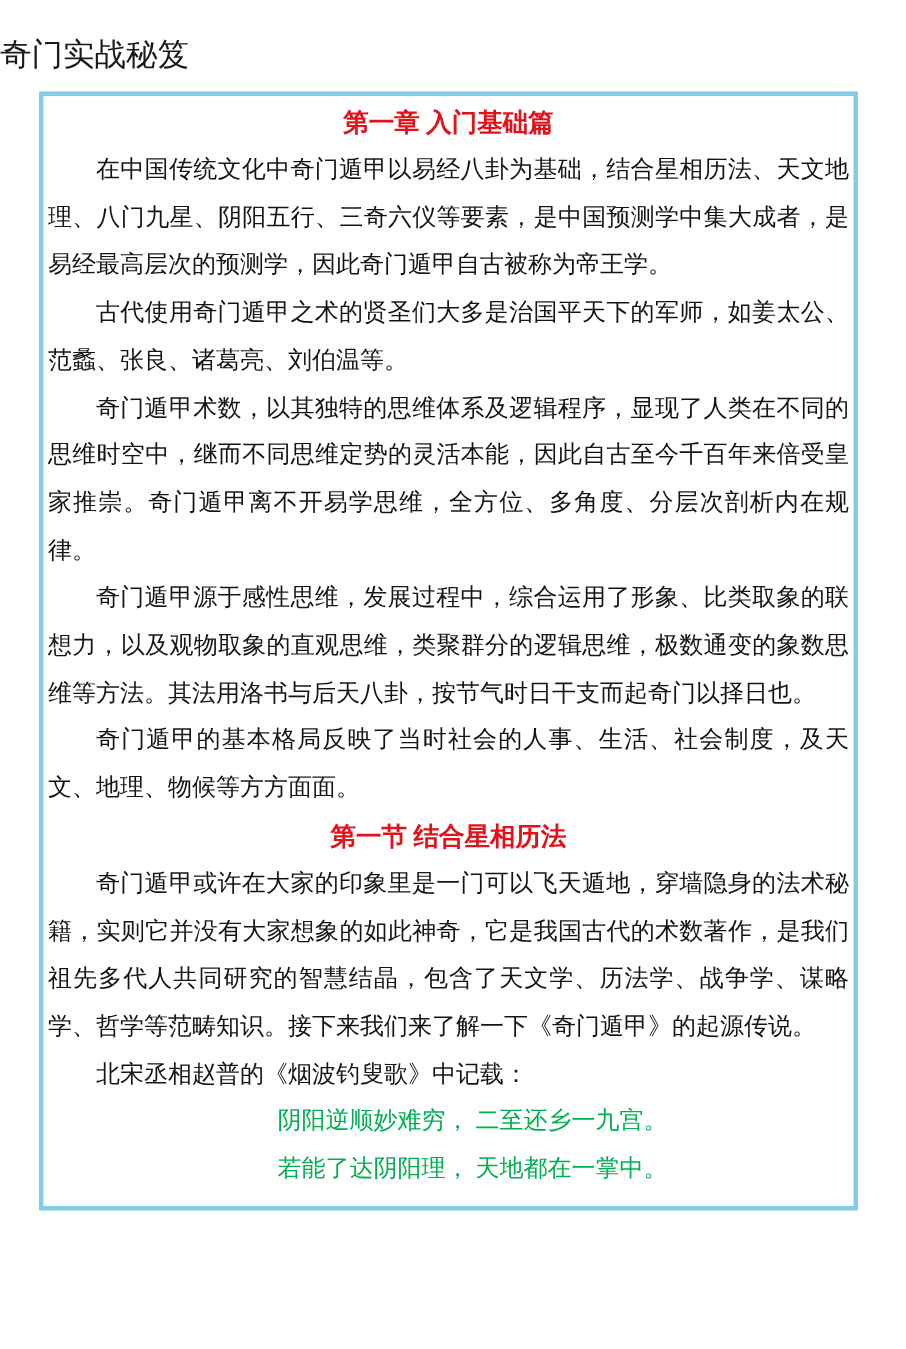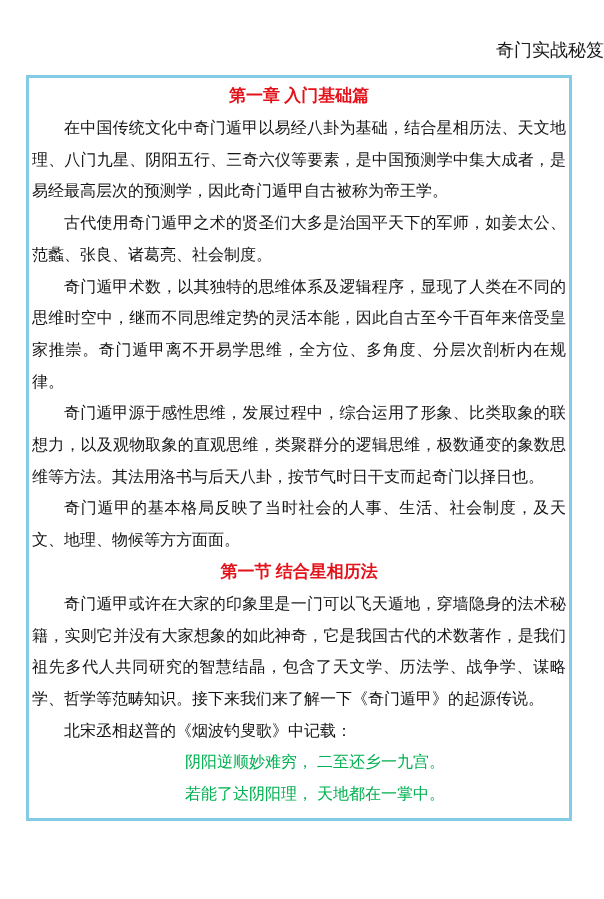--- a/index.html
+++ b/index.html
@@ -8,25 +8,25 @@
     background: var(--page_bg, #ffffff);
   }
   body {
     width: 604px;
     height: 899px;
     overflow: hidden;
     font-family: "Liberation Serif", "DejaVu Serif", serif;
     color: var(--body_text, #141414);
   }
   .doc-title {
-    padding-top: 40px;
+    padding-top: 26px;
     height: 21px;
     line-height: 21px;
-    text-align: right;
-    font-size: 18px;
+    text-align: left;
+    font-size: 21px;
     font-weight: 500;
     color: #1a1a1a;
   }
   .frame {
     box-sizing: border-box;
     margin: 14px 12px 0 26px;
     width: 546px;
     border: 3px solid var(--frame_border, #84cce6);
     padding: 2px 3px 8px 3px;
     background: #ffffff;
@@ -58,21 +58,21 @@
 <body>
 
 <div class="doc-title">奇门实战秘笈</div>
 
 <div class="frame">
 
   <h2 class="heading">第一章 入门基础篇</h2>
 
   <p>在中国传统文化中奇门遁甲以易经八卦为基础，结合星相历法、天文地理、八门九星、阴阳五行、三奇六仪等要素，是中国预测学中集大成者，是易经最高层次的预测学，因此奇门遁甲自古被称为帝王学。</p>
 
-  <p>古代使用奇门遁甲之术的贤圣们大多是治国平天下的军师，如姜太公、范蠡、张良、诸葛亮、社会制度。</p>
+  <p>古代使用奇门遁甲之术的贤圣们大多是治国平天下的军师，如姜太公、范蠡、张良、诸葛亮、刘伯温等。</p>
 
   <p>奇门遁甲术数，以其独特的思维体系及逻辑程序，显现了人类在不同的思维时空中，继而不同思维定势的灵活本能，因此自古至今千百年来倍受皇家推崇。奇门遁甲离不开易学思维，全方位、多角度、分层次剖析内在规律。</p>
 
   <p>奇门遁甲源于感性思维，发展过程中，综合运用了形象、比类取象的联想力，以及观物取象的直观思维，类聚群分的逻辑思维，极数通变的象数思维等方法。其法用洛书与后天八卦，按节气时日干支而起奇门以择日也。</p>
 
   <p>奇门遁甲的基本格局反映了当时社会的人事、生活、社会制度，及天文、地理、物候等方方面面。</p>
 
   <h2 class="heading">第一节 结合星相历法</h2>
 
   <p>奇门遁甲或许在大家的印象里是一门可以飞天遁地，穿墙隐身的法术秘籍，实则它并没有大家想象的如此神奇，它是我国古代的术数著作，是我们祖先多代人共同研究的智慧结晶，包含了天文学、历法学、战争学、谋略学、哲学等范畴知识。接下来我们来了解一下《奇门遁甲》的起源传说。</p>

